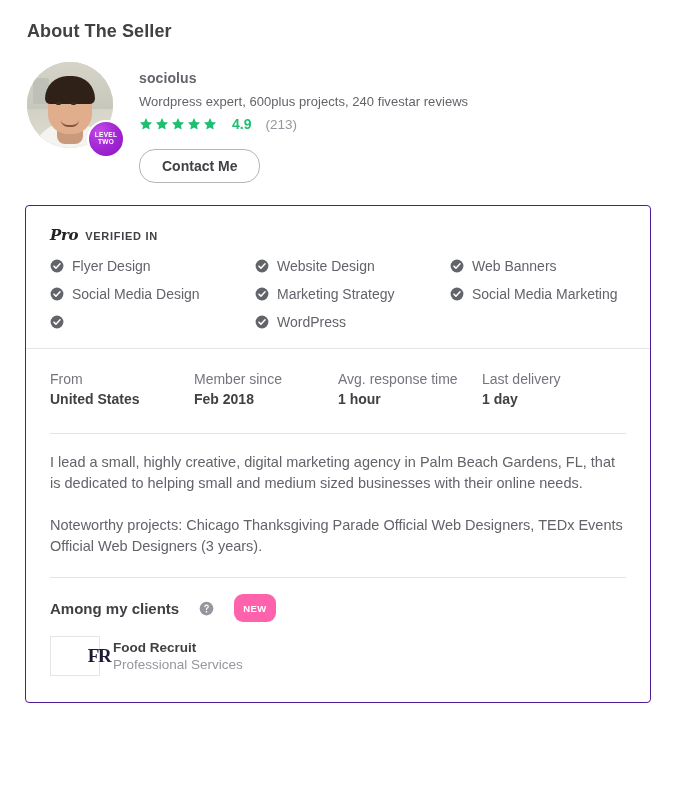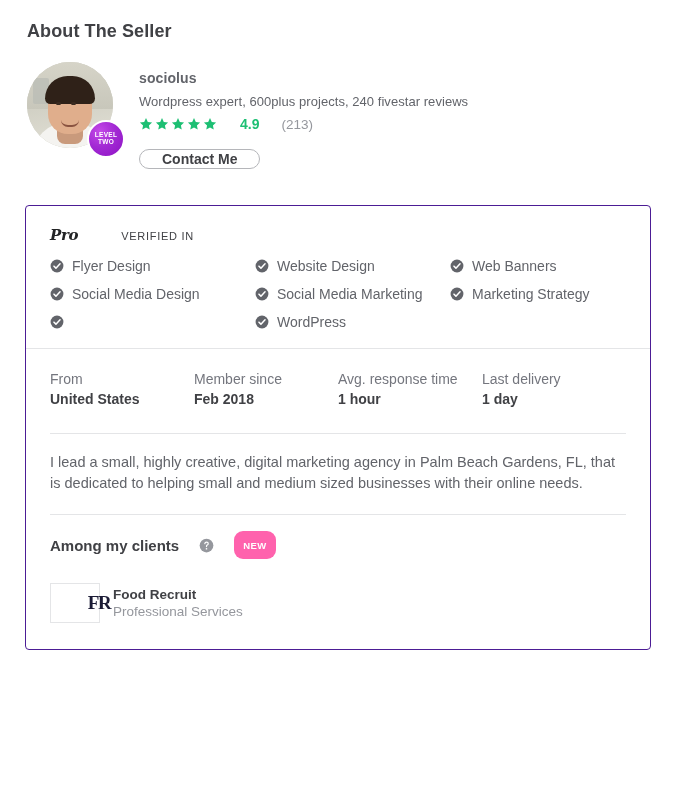--- a/index.html
+++ b/index.html
@@ -134,21 +134,21 @@
     margin-top: 8px;
     font-size: 13px;
     color: #62646a;
     letter-spacing: .05px;
   }
 
   .rating-row {
     margin-top: 6px;
     display: flex;
     align-items: center;
-    gap: 18px;
+    gap: 10px;
     height: 18px;
   }
   .stars { display: flex; gap: 2px; }
   .star { width: 14px; height: 14px; display:block; }
   .rating-score {
     margin-left: 5px;
     font-size: 14px;
     font-weight: 700;
     color: #1dbf73;
   }
@@ -156,21 +156,21 @@
     margin-left: 4px;
     font-size: 13.5px;
     color: #95979d;
   }
 
   .contact-btn {
     margin-top: 16px;
     display: inline-flex;
     align-items: center;
     justify-content: center;
-    height: 20px;
+    height: 34px;
     padding: 4px 22px;
     background: #ffffff;
     border: 1px solid #b5b6ba;
     border-radius: 16px;
     font-size: 14px;
     font-weight: 700;
     color: #404145;
     font-family: "Liberation Sans", sans-serif;
     cursor: pointer;
   }
@@ -197,24 +197,23 @@
   .pro-logo {
     font-family: "DejaVu Serif", serif;
     font-style: italic;
     font-weight: 700;
     font-size: 15px;
     color: #222325;
     letter-spacing: -.3px;
   }
   .pro-verified-label {
     font-size: 11px;
-    font-weight: 400;
+    font-weight: 700;
     letter-spacing: .7px;
     color: #404145;
-    margin-left: 36px;
   }
 
   .skills-grid {
     display: grid;
     grid-template-columns: 205px 195px auto;
     row-gap: 12px;
     column-gap: 0;
   }
   .skill {
     display: flex;
@@ -264,21 +263,21 @@
     margin: 0;
   }
   .desc-p + .desc-p { margin-top: 21px; }
 
   
   .clients-section { padding: 16px 24px 26px 24px; }
   .clients-head {
     display: flex;
     align-items: center;
     gap: 20px;
-    margin-bottom: 24px;
+    margin-bottom: 14px;
   }
   .clients-title {
     font-size: 15px;
     font-weight: 700;
     color: #404145;
   }
   .help-icon { width: 15px; height: 15px; display:block; }
   .new-badge {
     display: inline-flex;
     align-items: center;
@@ -416,28 +415,28 @@
               <circle cx="12" cy="12" r="11" fill="#62646a"></circle>
               <path d="M6.8 12.3l3.4 3.4 7-7.4" fill="none" stroke="#ffffff" stroke-width="2.6" stroke-linecap="round" stroke-linejoin="round"></path>
             </svg>
           <span>Social Media Design</span>
         </div>
         <div class="skill">
           <svg class="check-icon" viewBox="0 0 24 24">
               <circle cx="12" cy="12" r="11" fill="#62646a"></circle>
               <path d="M6.8 12.3l3.4 3.4 7-7.4" fill="none" stroke="#ffffff" stroke-width="2.6" stroke-linecap="round" stroke-linejoin="round"></path>
             </svg>
+          <span>Marketing Strategy</span>
+        </div>
+        <div class="skill">
+          <svg class="check-icon" viewBox="0 0 24 24">
+              <circle cx="12" cy="12" r="11" fill="#62646a"></circle>
+              <path d="M6.8 12.3l3.4 3.4 7-7.4" fill="none" stroke="#ffffff" stroke-width="2.6" stroke-linecap="round" stroke-linejoin="round"></path>
+            </svg>
           <span>Social Media Marketing</span>
-        </div>
-        <div class="skill">
-          <svg class="check-icon" viewBox="0 0 24 24">
-              <circle cx="12" cy="12" r="11" fill="#62646a"></circle>
-              <path d="M6.8 12.3l3.4 3.4 7-7.4" fill="none" stroke="#ffffff" stroke-width="2.6" stroke-linecap="round" stroke-linejoin="round"></path>
-            </svg>
-          <span>Marketing Strategy</span>
         </div>
         <div class="skill">
           <svg class="check-icon" viewBox="0 0 24 24">
               <circle cx="12" cy="12" r="11" fill="#62646a"></circle>
               <path d="M6.8 12.3l3.4 3.4 7-7.4" fill="none" stroke="#ffffff" stroke-width="2.6" stroke-linecap="round" stroke-linejoin="round"></path>
             </svg>
         </div>
         <div class="skill">
           <svg class="check-icon" viewBox="0 0 24 24">
               <circle cx="12" cy="12" r="11" fill="#62646a"></circle>
@@ -468,20 +467,21 @@
           <div class="stat-label">Last delivery</div>
           <div class="stat-value">1 day</div>
         </div>
       </div>
     </div>
 
     <div class="inset-divider"></div>
 
     <div class="desc-section">
       <p class="desc-p">I lead a small, highly creative, digital marketing agency in Palm Beach Gardens, FL, that is dedicated to helping small and medium sized businesses with their online needs.</p>
+      <p class="desc-p">Noteworthy projects: Chicago Thanksgiving Parade Official Web Designers, TEDx Events Official Web Designers (3 years).</p>
     </div>
 
     <div class="inset-divider"></div>
 
     <div class="clients-section">
       <div class="clients-head">
         <span class="clients-title">Among my clients</span>
         <svg class="help-icon" viewBox="0 0 24 24">
             <circle cx="12" cy="12" r="11" fill="#95979d"></circle>
             <path d="M9.3 9.1c.2-1.5 1.3-2.4 2.8-2.4 1.6 0 2.7 1 2.7 2.3 0 1.1-.6 1.7-1.6 2.3-.9.6-1.2 1-1.2 1.9v.5" fill="none" stroke="#ffffff" stroke-width="1.9" stroke-linecap="round"></path>

